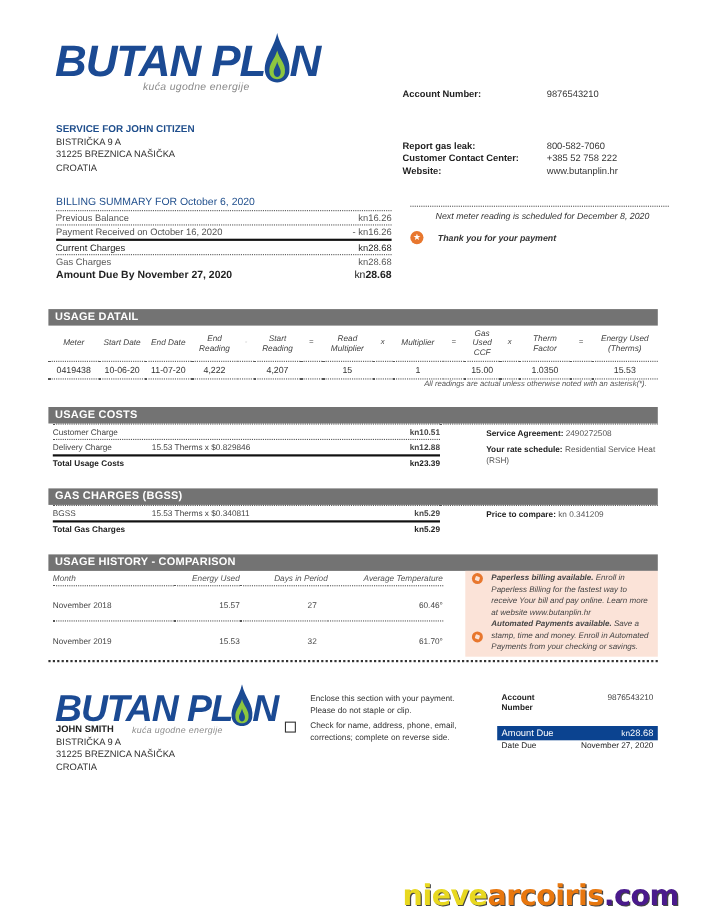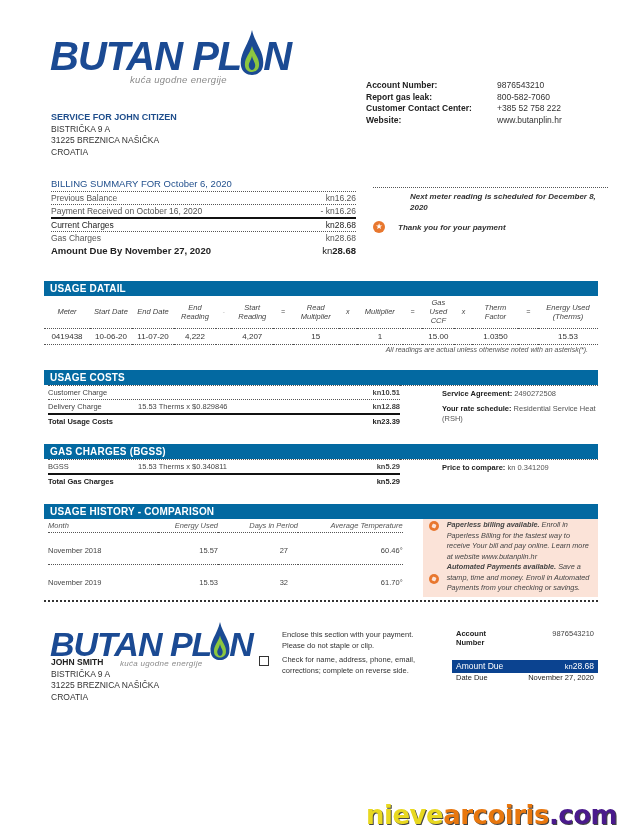--- a/index.html
+++ b/index.html
@@ -3,21 +3,21 @@
 <meta charset="utf-8">
 <style>
   * { box-sizing: border-box; margin: 0; padding: 0; }
   body {
     width: 637px; height: 826px; background: #ffffff; position: relative;
     font-family: "Liberation Sans", "DejaVu Sans", sans-serif; color: #333;
     overflow: hidden;
   }
   .abs { position: absolute; }
   .blue { color: #1f4e8c; }
-  .navy-bar { background: #0369a1; color: #fff; font-weight: bold; font-size: 10px; padding: 2px 6px; height: 15px; line-height: 12px; letter-spacing: 0.2px; }
+  .navy-bar { background: #737373; color: #fff; font-weight: bold; font-size: 10px; padding: 2px 6px; height: 15px; line-height: 12px; letter-spacing: 0.2px; }
   .dotted { border-top: 1.5px dotted #555; }
   .solid { border-top: 2px solid #111; }
 
   
   .logo { position: absolute; }
   .logo .word {
     font-family: "Liberation Sans", sans-serif; font-weight: bold; font-style: italic;
     color: #1b4a93; letter-spacing: -1px; white-space: nowrap;
   }
   .logo .tag {
@@ -76,21 +76,21 @@
   <div>BISTRIČKA 9 A</div>
   <div>31225 BREZNICA NAŠIČKA</div>
   <div>CROATIA</div>
 </div>
 
 <div class="abs acct-grid" style="left:366px; top:80px; width:240px;">
   <div style="display:flex;">
       <span class="lbl" style="width:131px;">Account Number:</span>
       <span>9876543210</span>
     </div>
-  <div style="display:flex;">
+  <div style="display:flex;margin-top:35px;">
       <span class="lbl" style="width:131px;">Report gas leak:</span>
       <span>800-582-7060</span>
     </div>
   <div style="display:flex;">
       <span class="lbl" style="width:131px;">Customer Contact Center:</span>
       <span>+385 52 758 222</span>
     </div>
   <div style="display:flex;">
       <span class="lbl" style="width:131px;">Website:</span>
       <span>www.butanplin.hr</span>
@@ -120,21 +120,21 @@
       <span>kn28.68</span>
     </div>
   <div class="sum-row strong" style="font-size:9.5px; height:14px; line-height:14px;">
     <span>Amount Due By November 27, 2020</span>
     <span><span style="font-weight:normal;">kn</span><span>28.68</span></span>
   </div>
 </div>
 
 <div class="abs" style="left:373px; top:187px; width:235px;">
   <div class="dotted"></div>
-  <div style="font-size:8px; font-weight:bold; font-style:italic; color:#333; line-height:11px; margin:3px 0 0 37px;">Next meter reading is scheduled for December 8, 2020</div>
+  <div style="font-size:8px; font-weight:normal; font-style:italic; color:#333; line-height:11px; margin:3px 0 0 23px;">Next meter reading is scheduled for December 8, 2020</div>
   <div style="display:flex; align-items:center; margin-top:8px;">
     <span class="star-icon">★</span>
     <span style="font-size:8px; font-weight:bold; font-style:italic; color:#333; margin-left:13px;">Thank you for your payment</span>
   </div>
 </div>
 
 <div class="abs" style="left:44px; top:281px; width:554px;">
   <div class="navy-bar">USAGE DATAIL</div>
   <table class="usage">
     <thead>

